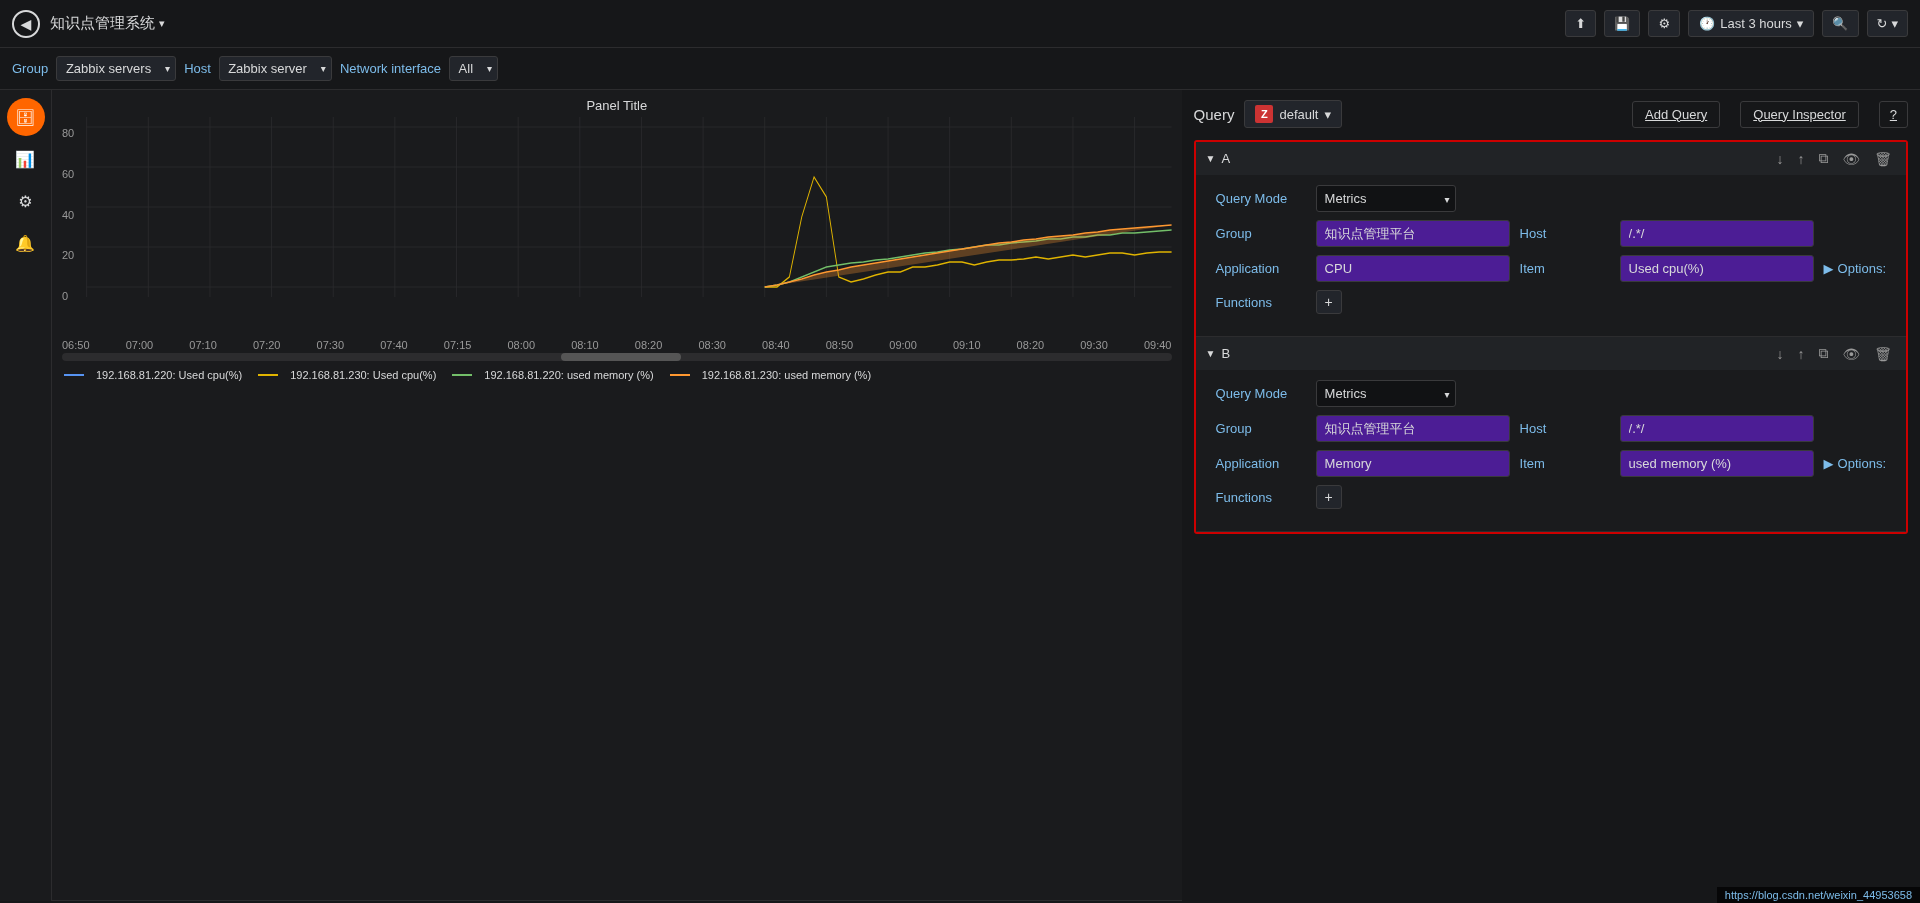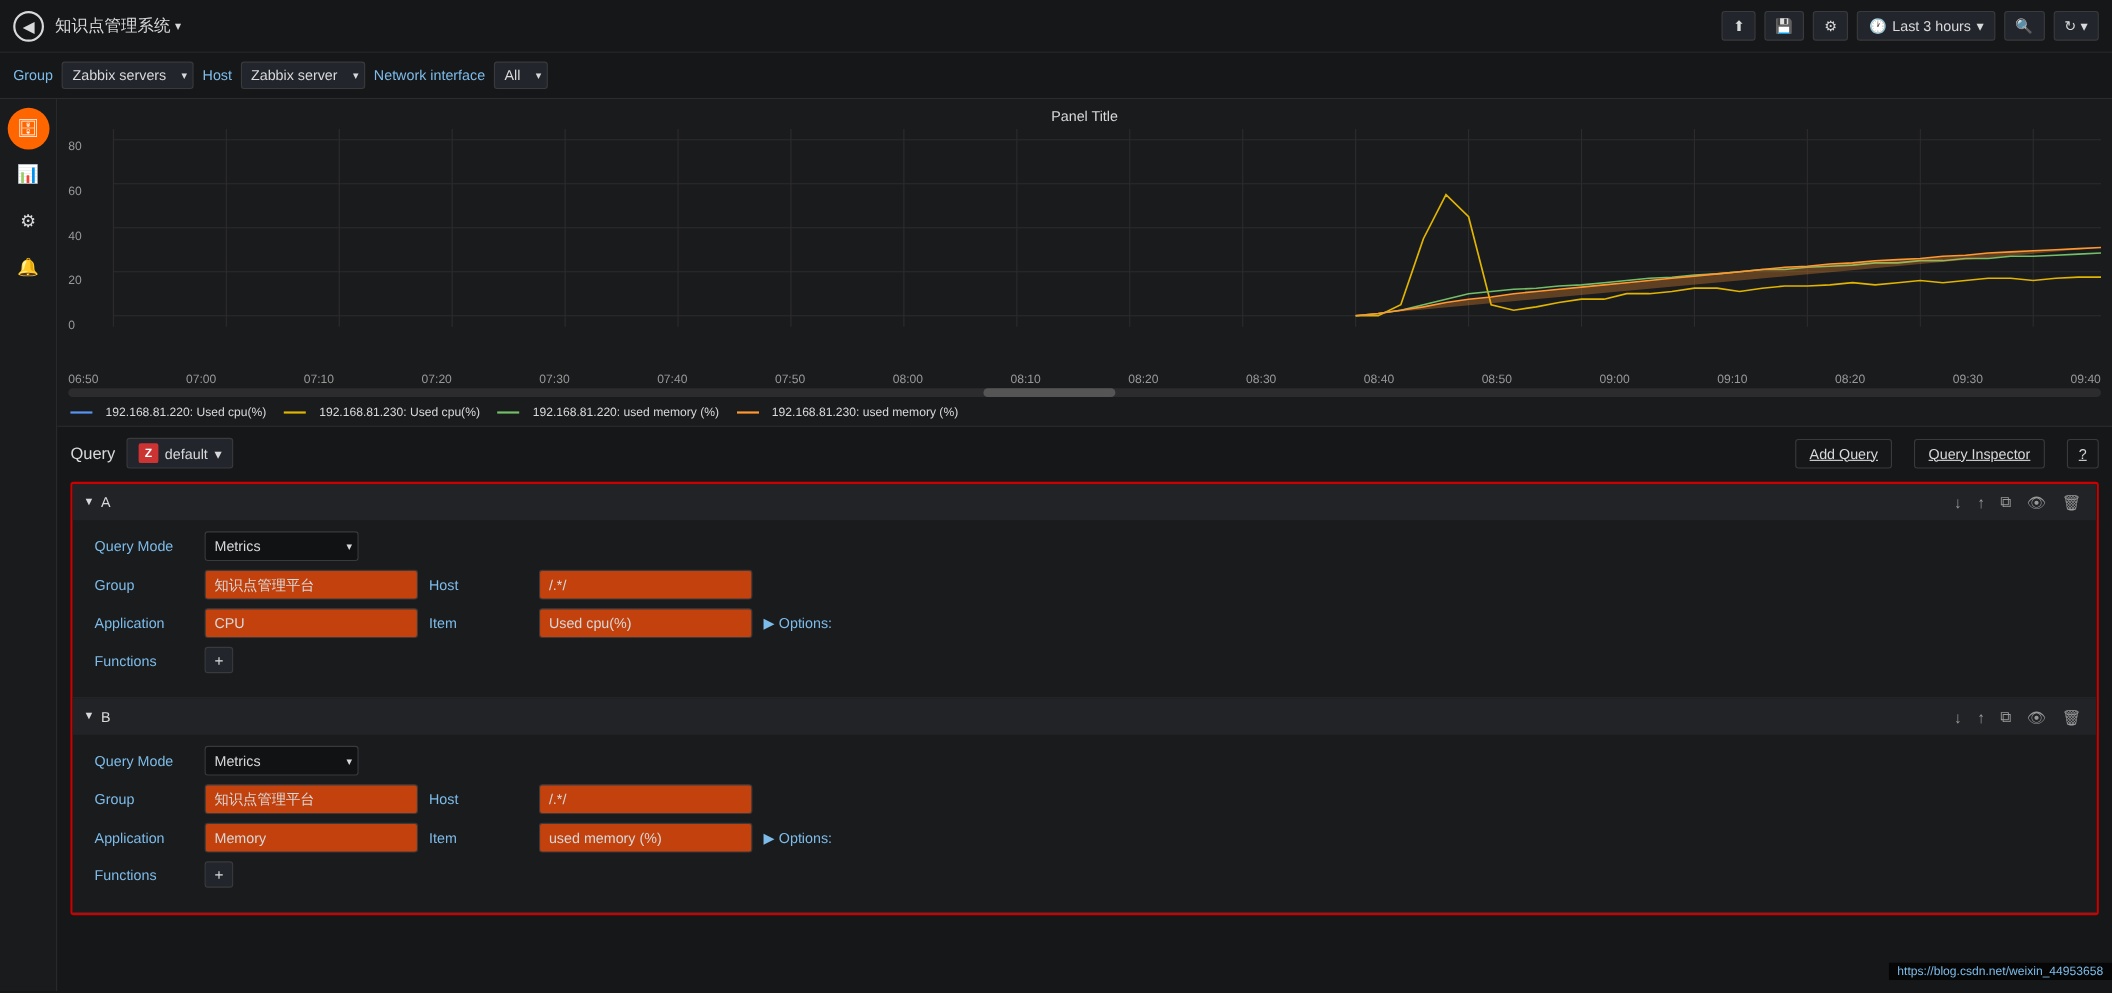--- a/index.html
+++ b/index.html
@@ -138,21 +138,21 @@
     }
     .sidebar-icon.active {
       background: #ff6600;
       color: white;
     }
 
     
     .chart-container {
       flex: 1;
       display: flex;
-      flex-direction: column;
+      flex-direction: row;
       overflow: hidden;
     }
     .chart-panel {
       background: #1a1b1d;
       border-bottom: 1px solid #2c2c2e;
       padding: 8px 0 0 0;
       position: relative;
     }
     .panel-title {
       text-align: center;
@@ -312,21 +312,21 @@
       margin-bottom: 8px;
     }
 
     .field-label {
       color: #7dbcea;
       font-size: 13px;
       min-width: 90px;
     }
 
     .field-input {
-      background: #c2410c;
+      background: #4c1d95;
       border: 1px solid #3a3a3c;
       border-radius: 3px;
       color: #d8d9da;
       padding: 5px 8px;
       font-size: 13px;
       min-width: 130px;
     }
     .field-input.wide { min-width: 160px; }
     .field-input-select {
       background: #111214;
@@ -392,21 +392,21 @@
       display: flex;
       justify-content: space-between;
       padding: 2px 10px;
       font-size: 11px;
       color: #999;
     }
 
     
     .bottom-url {
       position: fixed;
-      bottom: 12px;
+      bottom: 0;
       right: 0;
       background: rgba(0,0,0,0.7);
       color: #7dbcea;
       font-size: 11px;
       padding: 2px 8px;
     }
   </style>
 </head>
 <body>
 
@@ -520,21 +520,21 @@
         </svg>
       </div>
 
       <div class="x-axis-labels">
         <span>06:50</span>
         <span>07:00</span>
         <span>07:10</span>
         <span>07:20</span>
         <span>07:30</span>
         <span>07:40</span>
-        <span>07:50</span>
+        <span>07:15</span>
         <span>08:00</span>
         <span>08:10</span>
         <span>08:20</span>
         <span>08:30</span>
         <span>08:40</span>
         <span>08:50</span>
         <span>09:00</span>
         <span>09:10</span>
         <span>08:20</span>
         <span>09:30</span>

